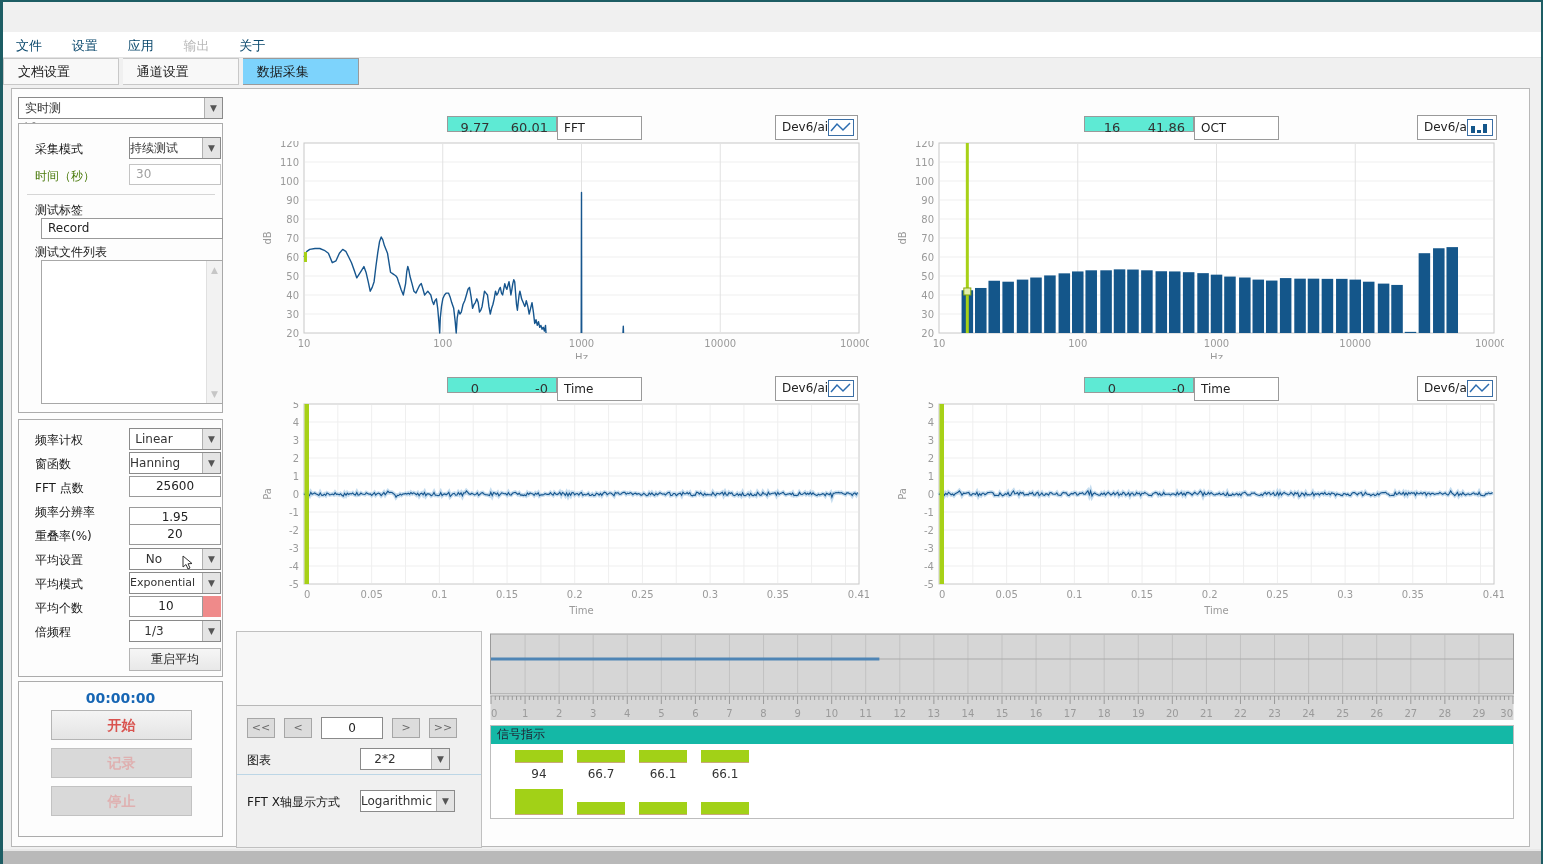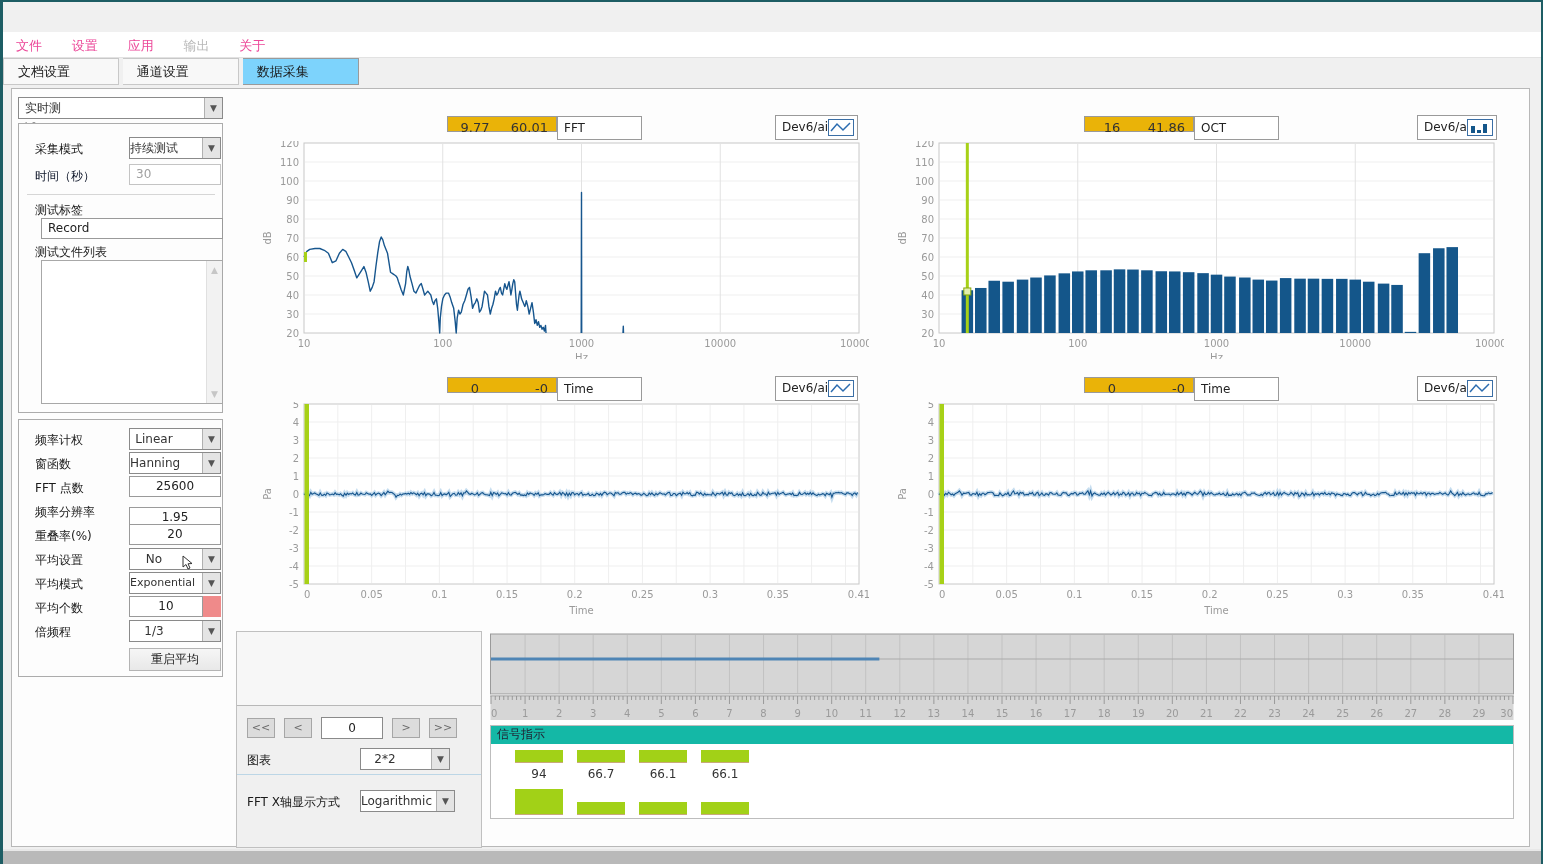--- a/index.html
+++ b/index.html
@@ -8,56 +8,56 @@
          border-left:3px solid #1d5d64; border-right:2px solid #1d5d64; border-top:2px solid #1d5d64; }
   
   .titlebar { position:absolute; left:0; top:0; width:100%; height:30px; background:#ffffff; }
   .app-icon { position:absolute; left:30px; top:7px; width:17px; height:17px;
               background:linear-gradient(90deg,#1a5fa8 0 3px,#5e9fd4 3px 5px,#1a5fa8 5px 8px,#7db4de 8px 10px,#2a6fb4 10px 13px,#9cc6e8 13px 15px,#1a5fa8 15px 17px); }
   .app-title { position:absolute; left:56px; top:8px; color:#9b9b9b; font-size:13px; letter-spacing:1px; }
   .wctl { position:absolute; top:0; height:30px; width:45px; text-align:center; line-height:30px; color:#555; font-size:14px; cursor:default; }
   .wmin { right:90px; } .wmax { right:45px; color:#b5b5b5; } .wclose { right:0; font-size:16px; }
   
   .menubar { position:absolute; left:0; top:30px; width:100%; height:26px; background:#ffffff; border-bottom:1px solid #e2e2e2; }
-  .menu-item { display:inline-block; padding:5px 13px; font-size:13px; color:#ec4899; }
+  .menu-item { display:inline-block; padding:5px 13px; font-size:13px; color:#0c4a6e; }
   .menu-item.disabled { color:#b8b8b8; }
   
   .tabbar { position:absolute; left:0; top:56px; width:100%; height:27px; background:#f0f0f0; }
   .tab { display:inline-block; width:116px; height:27px; line-height:26px; text-align:left; padding-left:14px;
          font-size:13px; background:#f8f8f8; border:1px solid #c8c8c8; border-left:none; color:#1a1a1a; }
   .tab:first-child { border-left:1px solid #c8c8c8; }
   .tab.active { background:#7dd3fc; border-color:#9a9a9a; }
   
   .main { position:absolute; left:0; top:83px; width:1543px; height:764px; background:#f0f0f0; }
   .content { position:absolute; left:8px; top:3px; width:1519px; height:759px; background:#fdfdfd; border:1px solid #b8b8b8; }
   .bottomstrip { position:absolute; left:0; top:847px; width:100%; height:17px; background:#b9b9b9; border-top:2px solid #e8e8e8; }
   
   .selectbox { position:absolute; background:#fff; border:1px solid #8a8a8a; height:22px; line-height:20px; }
   .selectbox .sval { position:absolute; left:0; right:20px; text-align:center; top:0; line-height:20px; }
   .selectbox .sval.left { text-align:left; padding-left:6px; }
   .selectbox .chev { position:absolute; right:0; top:0; width:18px; height:100%; background:#e4e4e4; border-left:1px solid #b0b0b0;
                      text-align:center; color:#555; font-size:9px; line-height:20px; }
   .groupbox { position:absolute; border:1px solid #acacac; background:#fdfdfd; }
   .flabel { position:absolute; font-size:12px; color:#1a1a1a; }
-  .flabel.dim { color:#0f172a; }
+  .flabel.dim { color:#4d7c0f; }
   .finput { position:absolute; background:#fff; border:1px solid #9a9a9a; height:21px; line-height:19px; text-align:center; }
   .finput.dim { color:#a0a0a0; border-color:#c4c4c4; }
   .hr { position:absolute; height:1px; background:#d6d6d6; }
   .listbox { position:absolute; background:#fff; border:1px solid #a8a8a8; }
   .vsb { position:absolute; right:0; top:0; width:16px; height:100%; background:#f2f2f2; border-left:1px solid #e0e0e0; }
   .vsb .ar { position:absolute; left:0; width:100%; text-align:center; color:#c6c6c6; font-size:9px; }
   .redtag { position:absolute; background:#ef8a8a; }
   .btn { position:absolute; background:linear-gradient(#f6f6f6,#e8e8e8); border:1px solid #b4b4b4; text-align:center; }
   .btn.small { background:#dcdcdc; border:1px solid #a6a6a6; color:#6a6a6a; font-size:11px; line-height:18px; }
   .timer { position:absolute; width:100%; text-align:center; color:#1766b4; font-weight:bold; font-size:14px; }
   .bigbtn { position:absolute; left:32px; width:141px; height:30px; line-height:28px; text-align:center; font-size:14px;
             background:linear-gradient(#f4f4f4,#e4e4e4); border:1px solid #b4b4b4; color:#d9534f; font-weight:bold; }
   .bigbtn.disabled { background:#d9d9d9; color:#dfb0b0; border-color:#c2c2c2; }
   
-  .vbox { position:absolute; height:16px; background:#eab308; border:1px solid #9a9a9a; }
+  .vbox { position:absolute; height:16px; background:#5eead4; border:1px solid #9a9a9a; }
   .vbox .n1 { position:absolute; left:0; width:50%; text-align:center; line-height:22px; font-size:13px; color:#333; }
   .vbox .n2 { position:absolute; right:8px; width:48%; text-align:right; line-height:22px; font-size:13px; color:#333; }
   .tbox { position:absolute; height:24px; background:#fff; border:1px solid #9a9a9a; line-height:22px; padding-left:6px; font-size:12px; color:#222; }
   .dbox { position:absolute; height:25px; background:#fff; border:1px solid #9a9a9a; font-size:12px; color:#222; }
   .dbox .dname { position:absolute; left:6px; top:4px; }
   .dbox .dicon { position:absolute; right:3px; top:3px; width:26px; height:17px; border:1px solid #3a6ea5; background:#fff; }
   svg text { font-family:"DejaVu Sans", sans-serif; }
   .chart-svg { position:absolute; }
   
   .navpanel { position:absolute; left:232px; top:628px; width:246px; height:217px; background:#f0f0f0; border:1px solid #c0c0c0; }
@@ -151,20 +151,26 @@
         <div class="finput" style="left:110px; top:176px; width:74px;">10</div>
         <div class="redtag" style="left:184px; top:176px; width:18px; height:21px;"></div>
         <span class="flabel" style="left:16px; top:204px;">倍频程</span>
         <div class="selectbox" style="left:110px; top:200px; width:92px;">
           <span class="sval">1/3</span>
             <span class="chev">▼</span>
         </div>
         <div class="btn" style="left:110px; top:228px; width:92px; height:23px; line-height:21px;">重启平均</div>
       </div>
 
+      <div class="groupbox" style="left:6px; top:592px; width:205px; height:156px;">
+        <div class="timer" style="top:8px;">00:00:00</div>
+        <div class="bigbtn" style="top:28px;">开始</div>
+        <div class="bigbtn disabled" style="top:66px;">记录</div>
+        <div class="bigbtn disabled" style="top:104px;">停止</div>
+      </div>
 
       <div class="cursor-arrow" style="left:170px; top:466px;">
         <svg width="12" height="16" viewBox="0 0 12 16">
             <path d="M1 1 L1 12 L4 9.5 L6 14 L8 13 L6 8.8 L10 8.5 Z" fill="#fff" stroke="#333" stroke-width="1"></path>
           </svg>
       </div>
 
       <div class="vbox" style="left:435px; top:27px; width:110px;">
         <span class="n1">9.77</span>
         <span class="n2">60.01</span>

